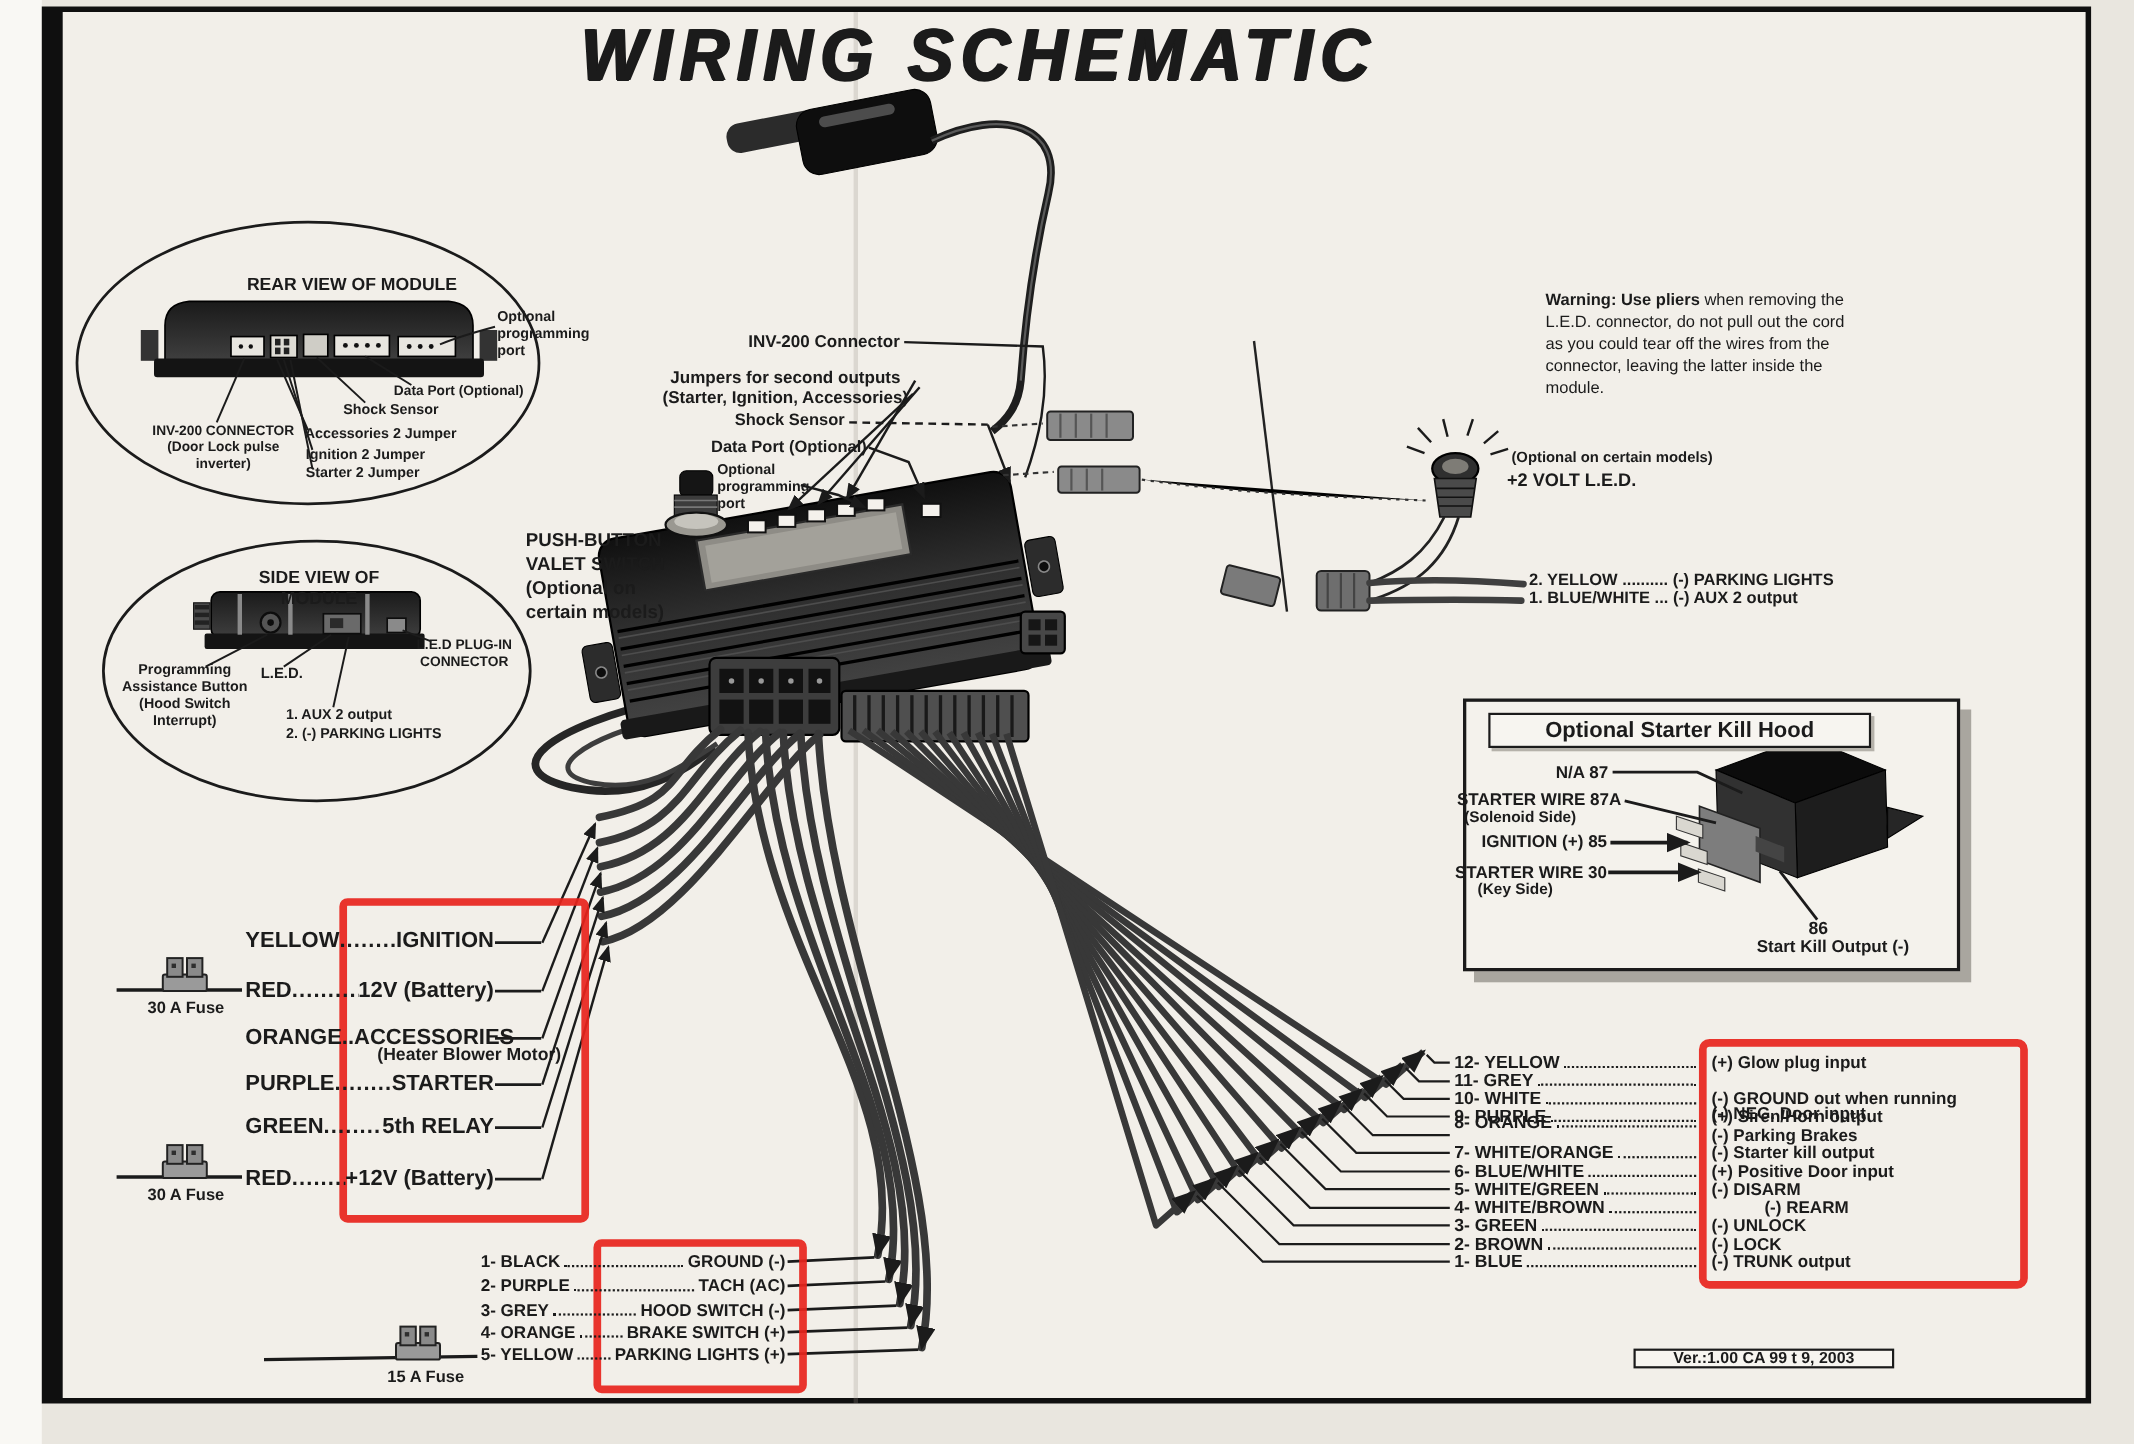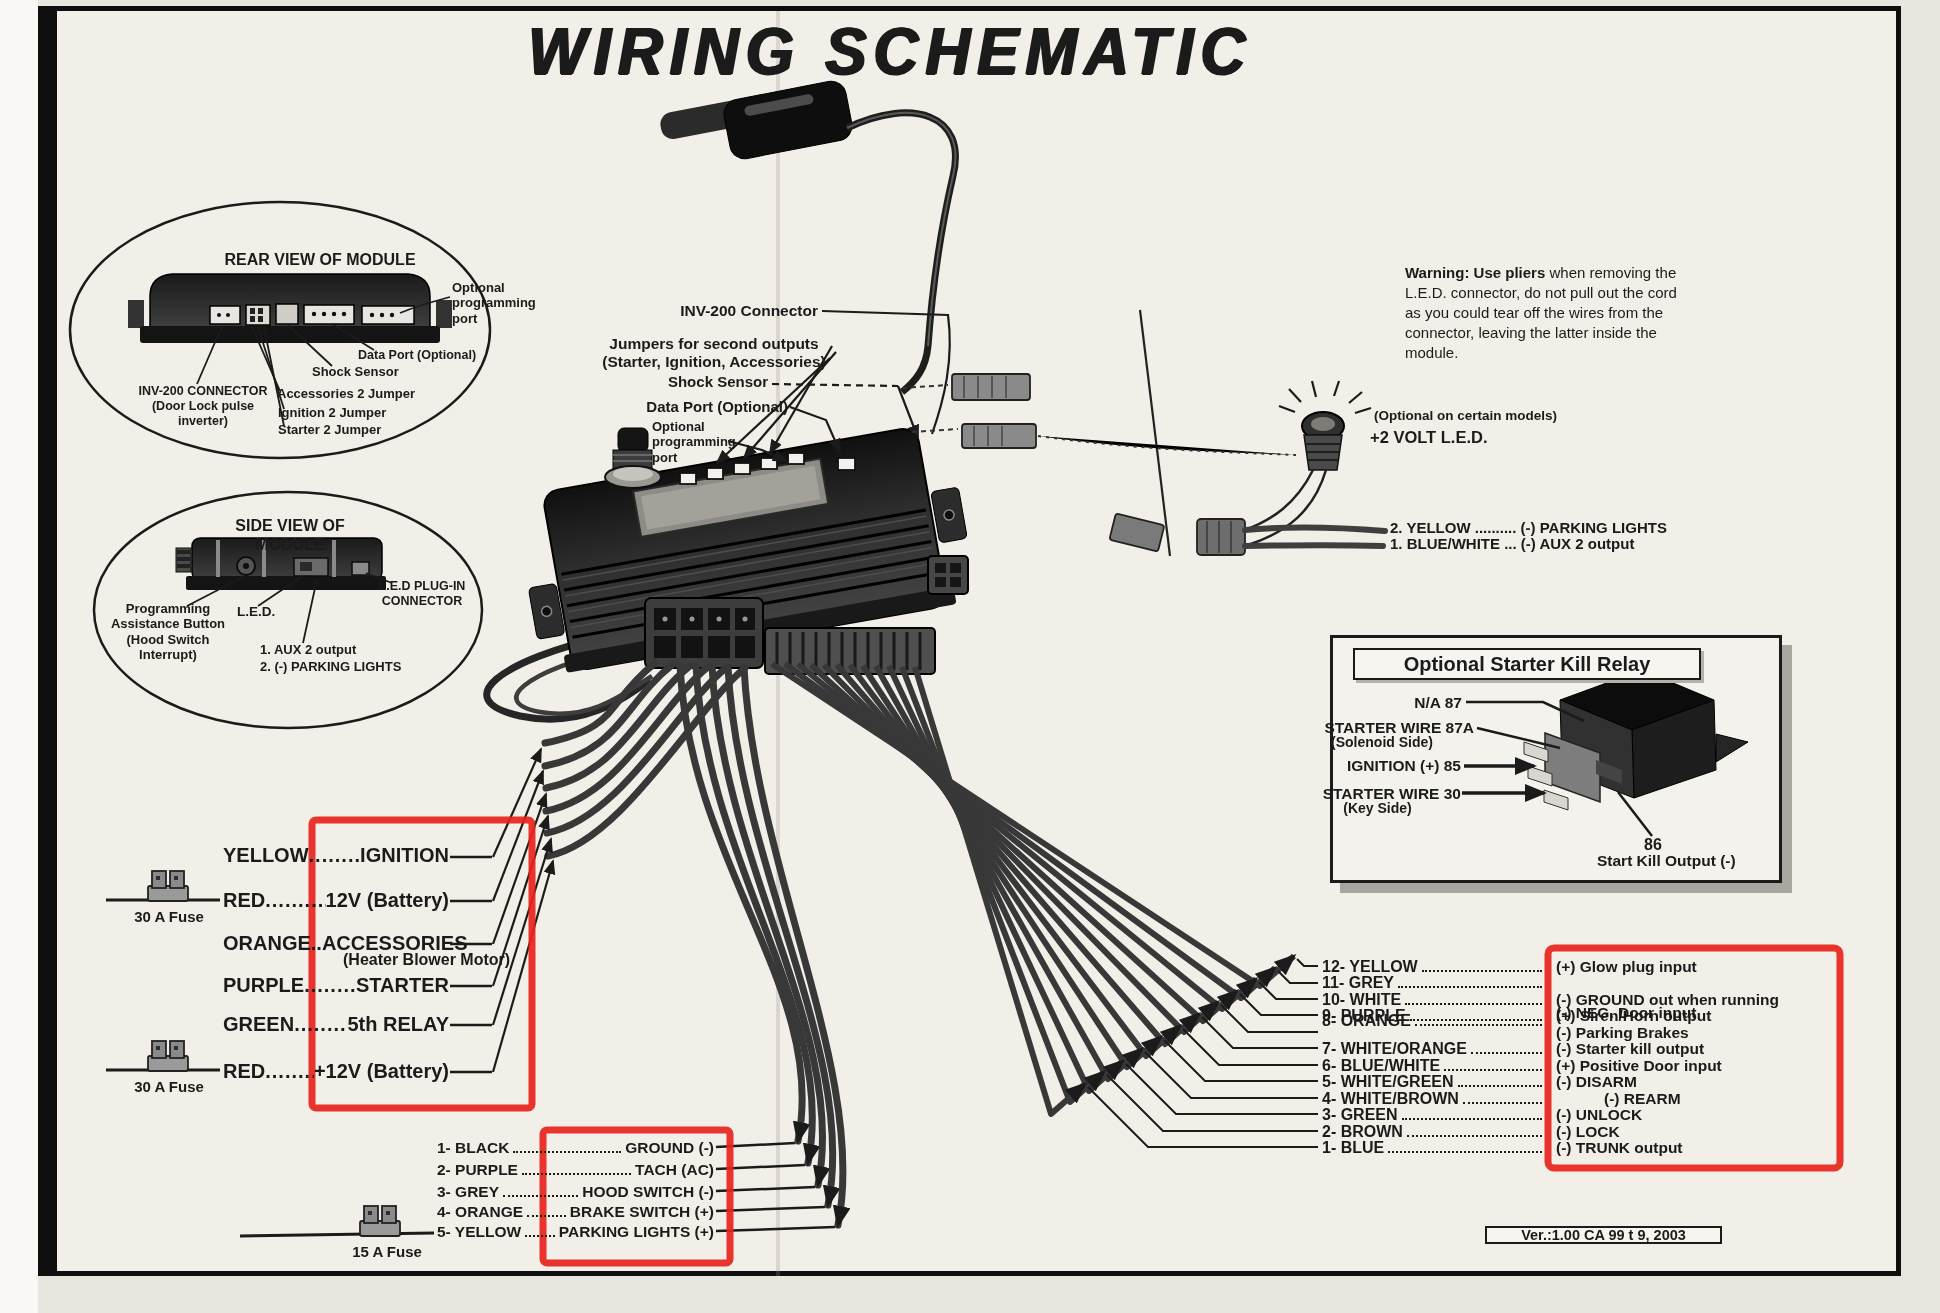--- a/index.html
+++ b/index.html
@@ -404,35 +404,39 @@
 CONNECTOR</div>
 
   <div class="t" style="left:608px;top:302px;width:210px;text-align:right;font-size:15.5px;">INV-200 Connector</div>
   <div class="t" style="left:600px;top:335px;width:228px;text-align:center;font-size:15.5px;">Jumpers for second outputs
 (Starter, Ignition, Accessories)</div>
   <div class="t" style="left:608px;top:373px;width:160px;text-align:right;font-size:15px;">Shock Sensor</div>
   <div class="t" style="left:608px;top:398px;width:180px;text-align:right;font-size:15px;">Data Port (Optional)</div>
   <div class="t" style="left:652px;top:419px;width:90px;font-size:13px;">Optional
 programming
 port</div>
+  <div class="t" style="left:478px;top:480px;width:135px;font-size:17px;line-height:1.3;">PUSH-BUTTON
+VALET SWITCH
+(Optional on
+certain models)</div>
 
   <div class="t" style="left:1405px;top:243px;width:352px;font-size:15px;font-weight:400;line-height:1.33;">
     <b>Warning: Use pliers</b><span> when removing the
 L.E.D. connector, do not pull out the cord
 as you could tear off the wires from the
 connector, leaving the latter inside the
 module.</span>
   </div>
 
   <div class="t" style="left:1374px;top:408px;font-size:13.5px;">(Optional on certain models)</div>
   <div class="t" style="left:1370px;top:428px;font-size:16.5px;">+2 VOLT L.E.D.</div>
   <div class="t" style="left:1390px;top:519px;font-size:15px;white-space:nowrap;">2. YELLOW .......... (-) PARKING LIGHTS</div>
   <div class="t" style="left:1390px;top:535px;font-size:15px;white-space:nowrap;">1. BLUE/WHITE ... (-) AUX 2 output</div>
 
-  <div class="relaytitle">Optional Starter Kill Relay</div>
+  <div class="relaytitle">Optional Starter Kill Hood</div>
   <div class="t" style="left:1330px;top:694px;width:132px;text-align:right;font-size:15.5px;">N/A 87</div>
   <div class="t" style="left:1318px;top:719px;width:156px;text-align:right;font-size:15.5px;">STARTER WIRE 87A</div>
   <div class="t" style="left:1318px;top:734px;width:128px;text-align:center;font-size:14px;">(Solenoid Side)</div>
   <div class="t" style="left:1318px;top:757px;width:143px;text-align:right;font-size:15.5px;">IGNITION (+) 85</div>
   <div class="t" style="left:1313px;top:785px;width:148px;text-align:right;font-size:15.5px;">STARTER WIRE 30</div>
   <div class="t" style="left:1330px;top:800px;width:95px;text-align:center;font-size:14px;">(Key Side)</div>
   <div class="t" style="left:1644px;top:836px;font-size:16px;">86</div>
   <div class="t" style="left:1597px;top:852px;font-size:15.5px;">Start Kill Output (-)</div>
 
   <div class="lrow" style="top:844px;">

